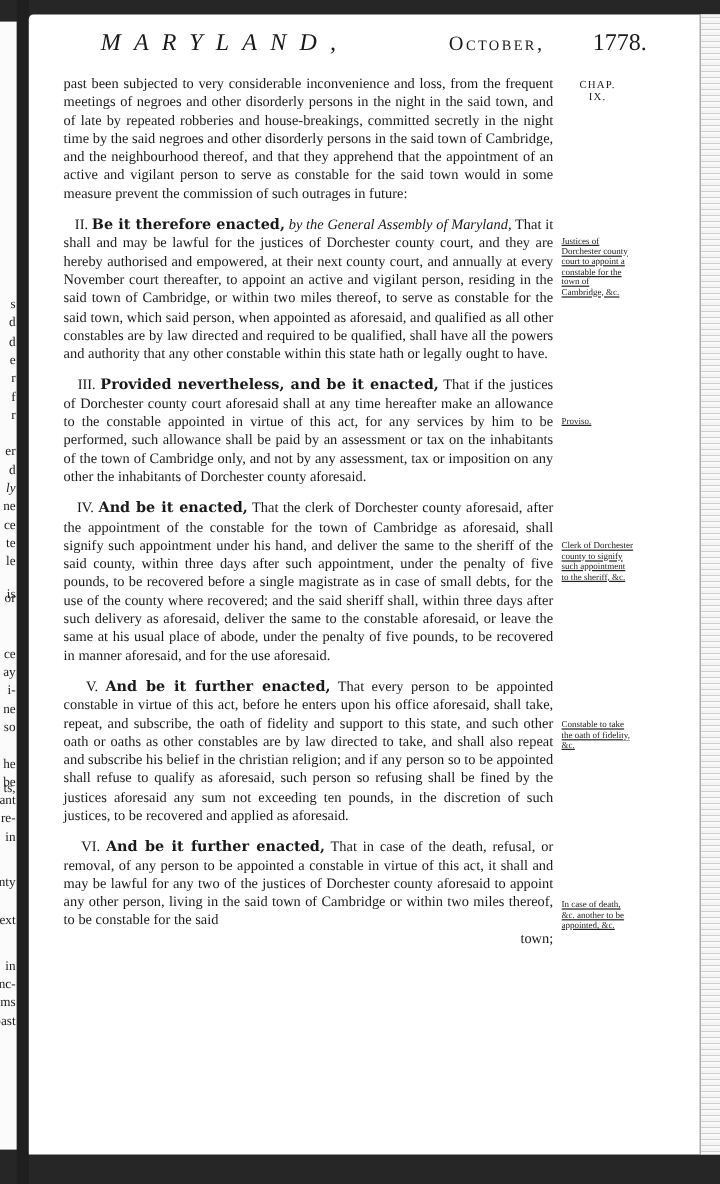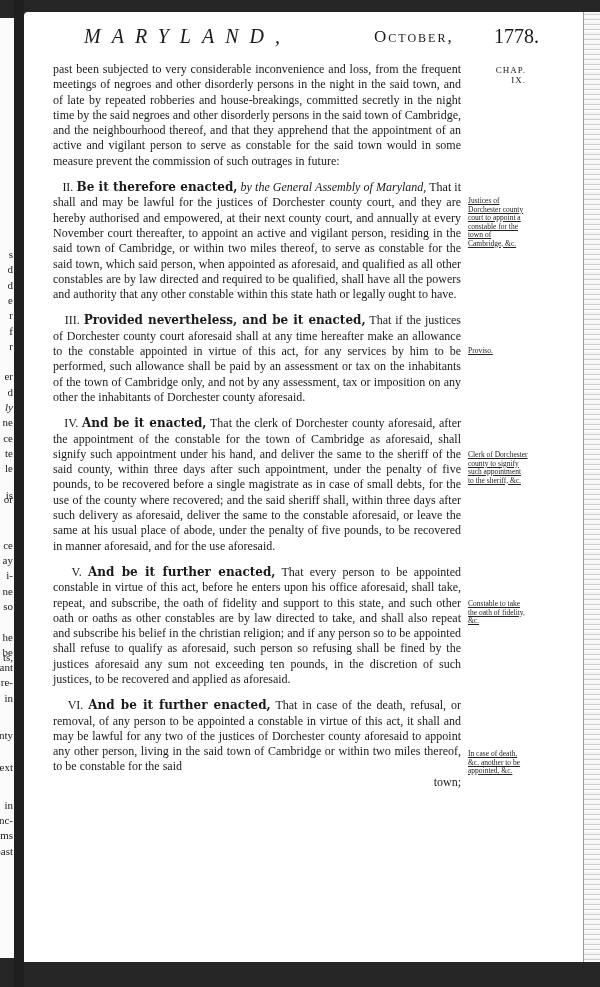--- a/index.html
+++ b/index.html
@@ -60,21 +60,21 @@
     .para .ital { font-style: italic; margin-top: 28px; }
     .right-end { display: block; text-align: right; }
     .marginal {
       position: absolute; left: 444px; width: 60px;
       font-size: 7.5px; line-height: 8.5px;
       color: #222;
       text-decoration: underline;
     }
     .chap {
       position: absolute; left: 446px; top: 53px; width: 56px;
-      font-size: 9px; line-height: 10px; text-align: right; letter-spacing: 1px;
+      font-size: 9px; line-height: 10px; text-align: center; letter-spacing: 1px;
     }
   </style>
 </head>
 <body>
 
 <div class="prev-page" id="prev">
     <div class="frag" style="top: 230px;">s</div>
     <div class="frag" style="top: 245.3px;">d</div>
     <div class="frag" style="top: 260.6px;">d</div>
     <div class="frag" style="top: 275.9px;">e</div>

